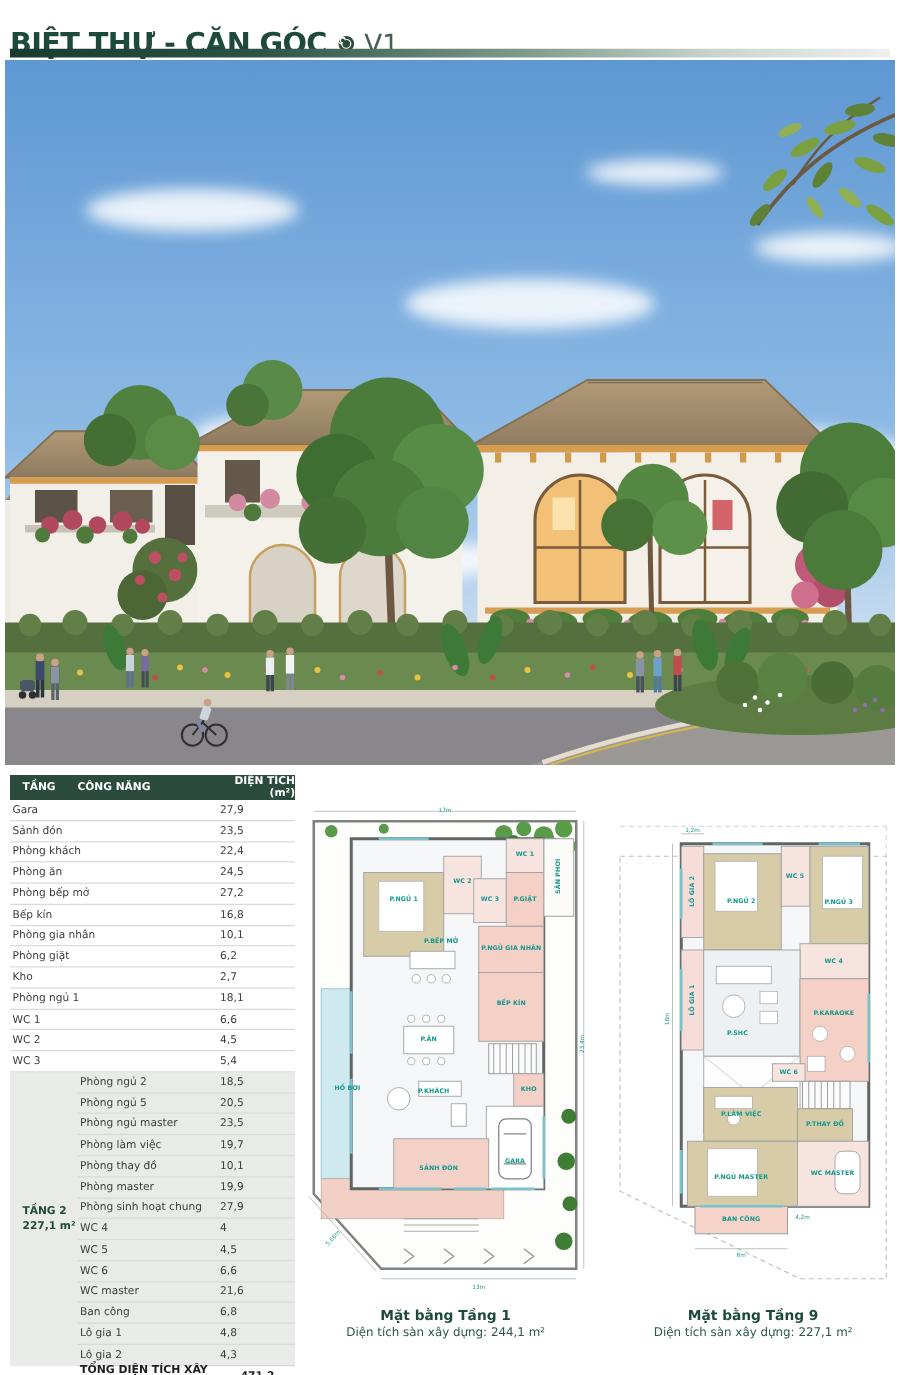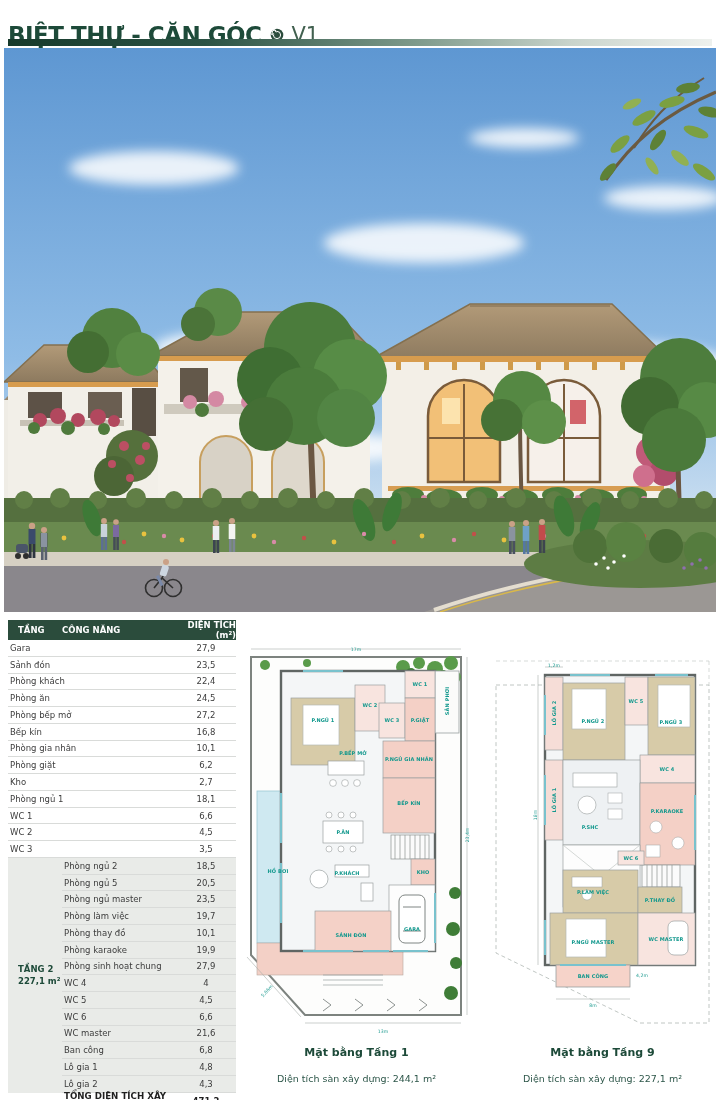--- a/index.html
+++ b/index.html
@@ -20,38 +20,38 @@
   .thead .c1{width:44px;padding-left:10px;}
   .thead .c2{flex:1;}
   .thead .c3{width:66px;text-align:right;}
   .tgroup{display:flex;}
   .tgroup.g2{background:#e9ebe8;}
   .glabel{width:44px;padding-left:10px;display:flex;flex-direction:column;justify-content:center;
           color:#1d4a39;font-weight:bold;line-height:1.5;}
   .grows{flex:1;}
   .trow{display:flex;align-items:center;height:15.77px;border-bottom:1px solid #d9dbd9;}
   .tname{flex:1;padding-left:2px;}
-  .tval{width:60px;text-align:center;}
+  .tval{width:60px;}
   .total{display:flex;align-items:center;height:16.5px;font-weight:bold;color:#1f1f1f;
          border-bottom:1px solid #c9cbc9;}
   .total .sp{width:44px;padding-left:10px;}
   .total .tlabel{flex:1;padding-left:2px;font-size:8.7px;}
   .total .tval{width:60px;text-align:center;}
   
   .plan{position:absolute;}
   .plan svg{position:absolute;left:0;top:0;}
   .rlabel{position:absolute;transform:translate(-50%,-50%);white-space:nowrap;
           font-size:5px;font-weight:bold;color:#12988d;letter-spacing:0.1px;}
   .rlabel.v{transform:translate(-50%,-50%) rotate(-90deg);}
   .dlabel{position:absolute;transform:translate(-50%,-50%);white-space:nowrap;
           font-size:4.6px;color:#1c9a8f;}
   .dlabel.v{transform:translate(-50%,-50%) rotate(-90deg);}
   .dlabel.diag{transform:translate(-50%,-50%) rotate(-47deg);}
   .cap{position:absolute;top:1046px;text-align:center;}
-  .cap .c-t{font-size:11px;font-weight:bold;color:#1d4a39;margin-bottom:14px;}
+  .cap .c-t{font-size:11px;font-weight:bold;color:#1d4a39;margin-bottom:2px;}
   .cap .c-s{font-size:9.5px;color:#2e574a;}
 </style>
 </head>
 <body>
 
 <div class="page">
 
   <div class="hdr">
     <span class="hdr-title">BIỆT THỰ - CĂN GÓC</span>
     <svg class="spiral" viewBox="0 0 14 14">
@@ -487,21 +487,21 @@
           <div class="trow">
             <span class="tname">WC 1</span>
             <span class="tval">6,6</span>
           </div>
           <div class="trow">
             <span class="tname">WC 2</span>
             <span class="tval">4,5</span>
           </div>
           <div class="trow">
             <span class="tname">WC 3</span>
-            <span class="tval">3,5</span>
+            <span class="tval">5,4</span>
           </div>
         </div>
     </div>
     <div class="tgroup g2">
       <div class="glabel">
         <span>TẦNG 2</span>
         <span>227,1 m²</span>
       </div>
       <div class="grows">
           <div class="trow">
@@ -518,21 +518,21 @@
           </div>
           <div class="trow">
             <span class="tname">Phòng làm việc</span>
             <span class="tval">19,7</span>
           </div>
           <div class="trow">
             <span class="tname">Phòng thay đồ</span>
             <span class="tval">10,1</span>
           </div>
           <div class="trow">
-            <span class="tname">Phòng karaoke</span>
+            <span class="tname">Phòng master</span>
             <span class="tval">19,9</span>
           </div>
           <div class="trow">
             <span class="tname">Phòng sinh hoạt chung</span>
             <span class="tval">27,9</span>
           </div>
           <div class="trow">
             <span class="tname">WC 4</span>
             <span class="tval">4</span>
           </div>

